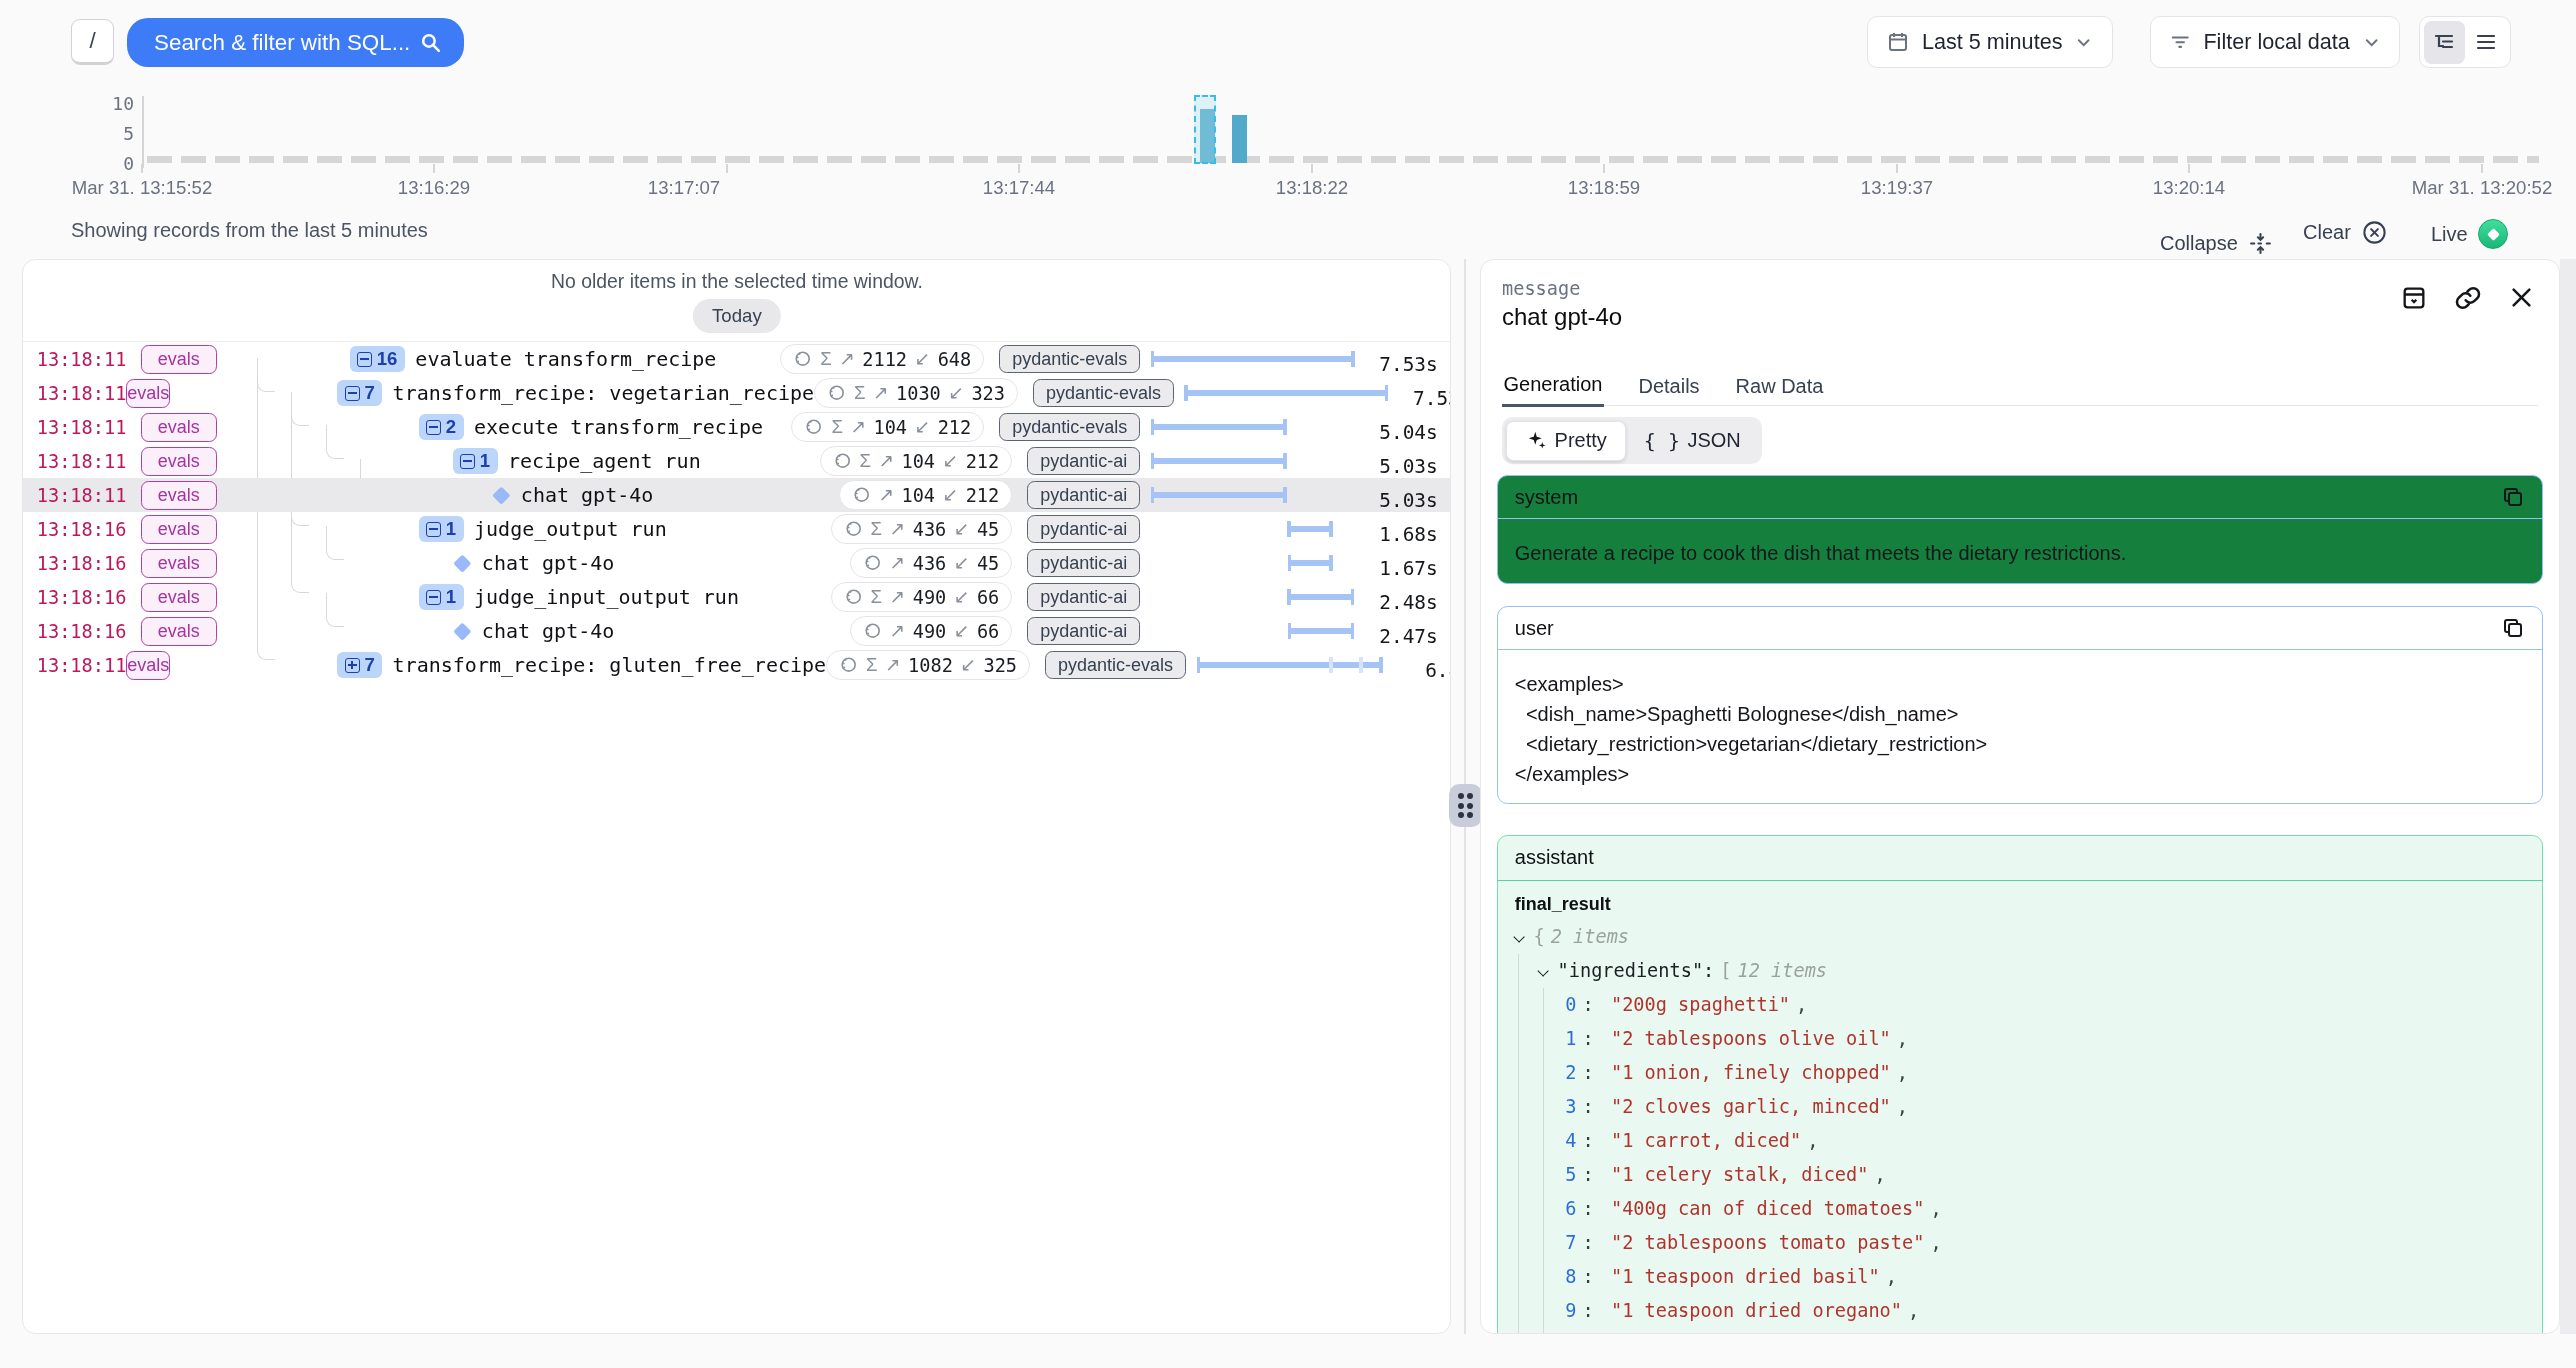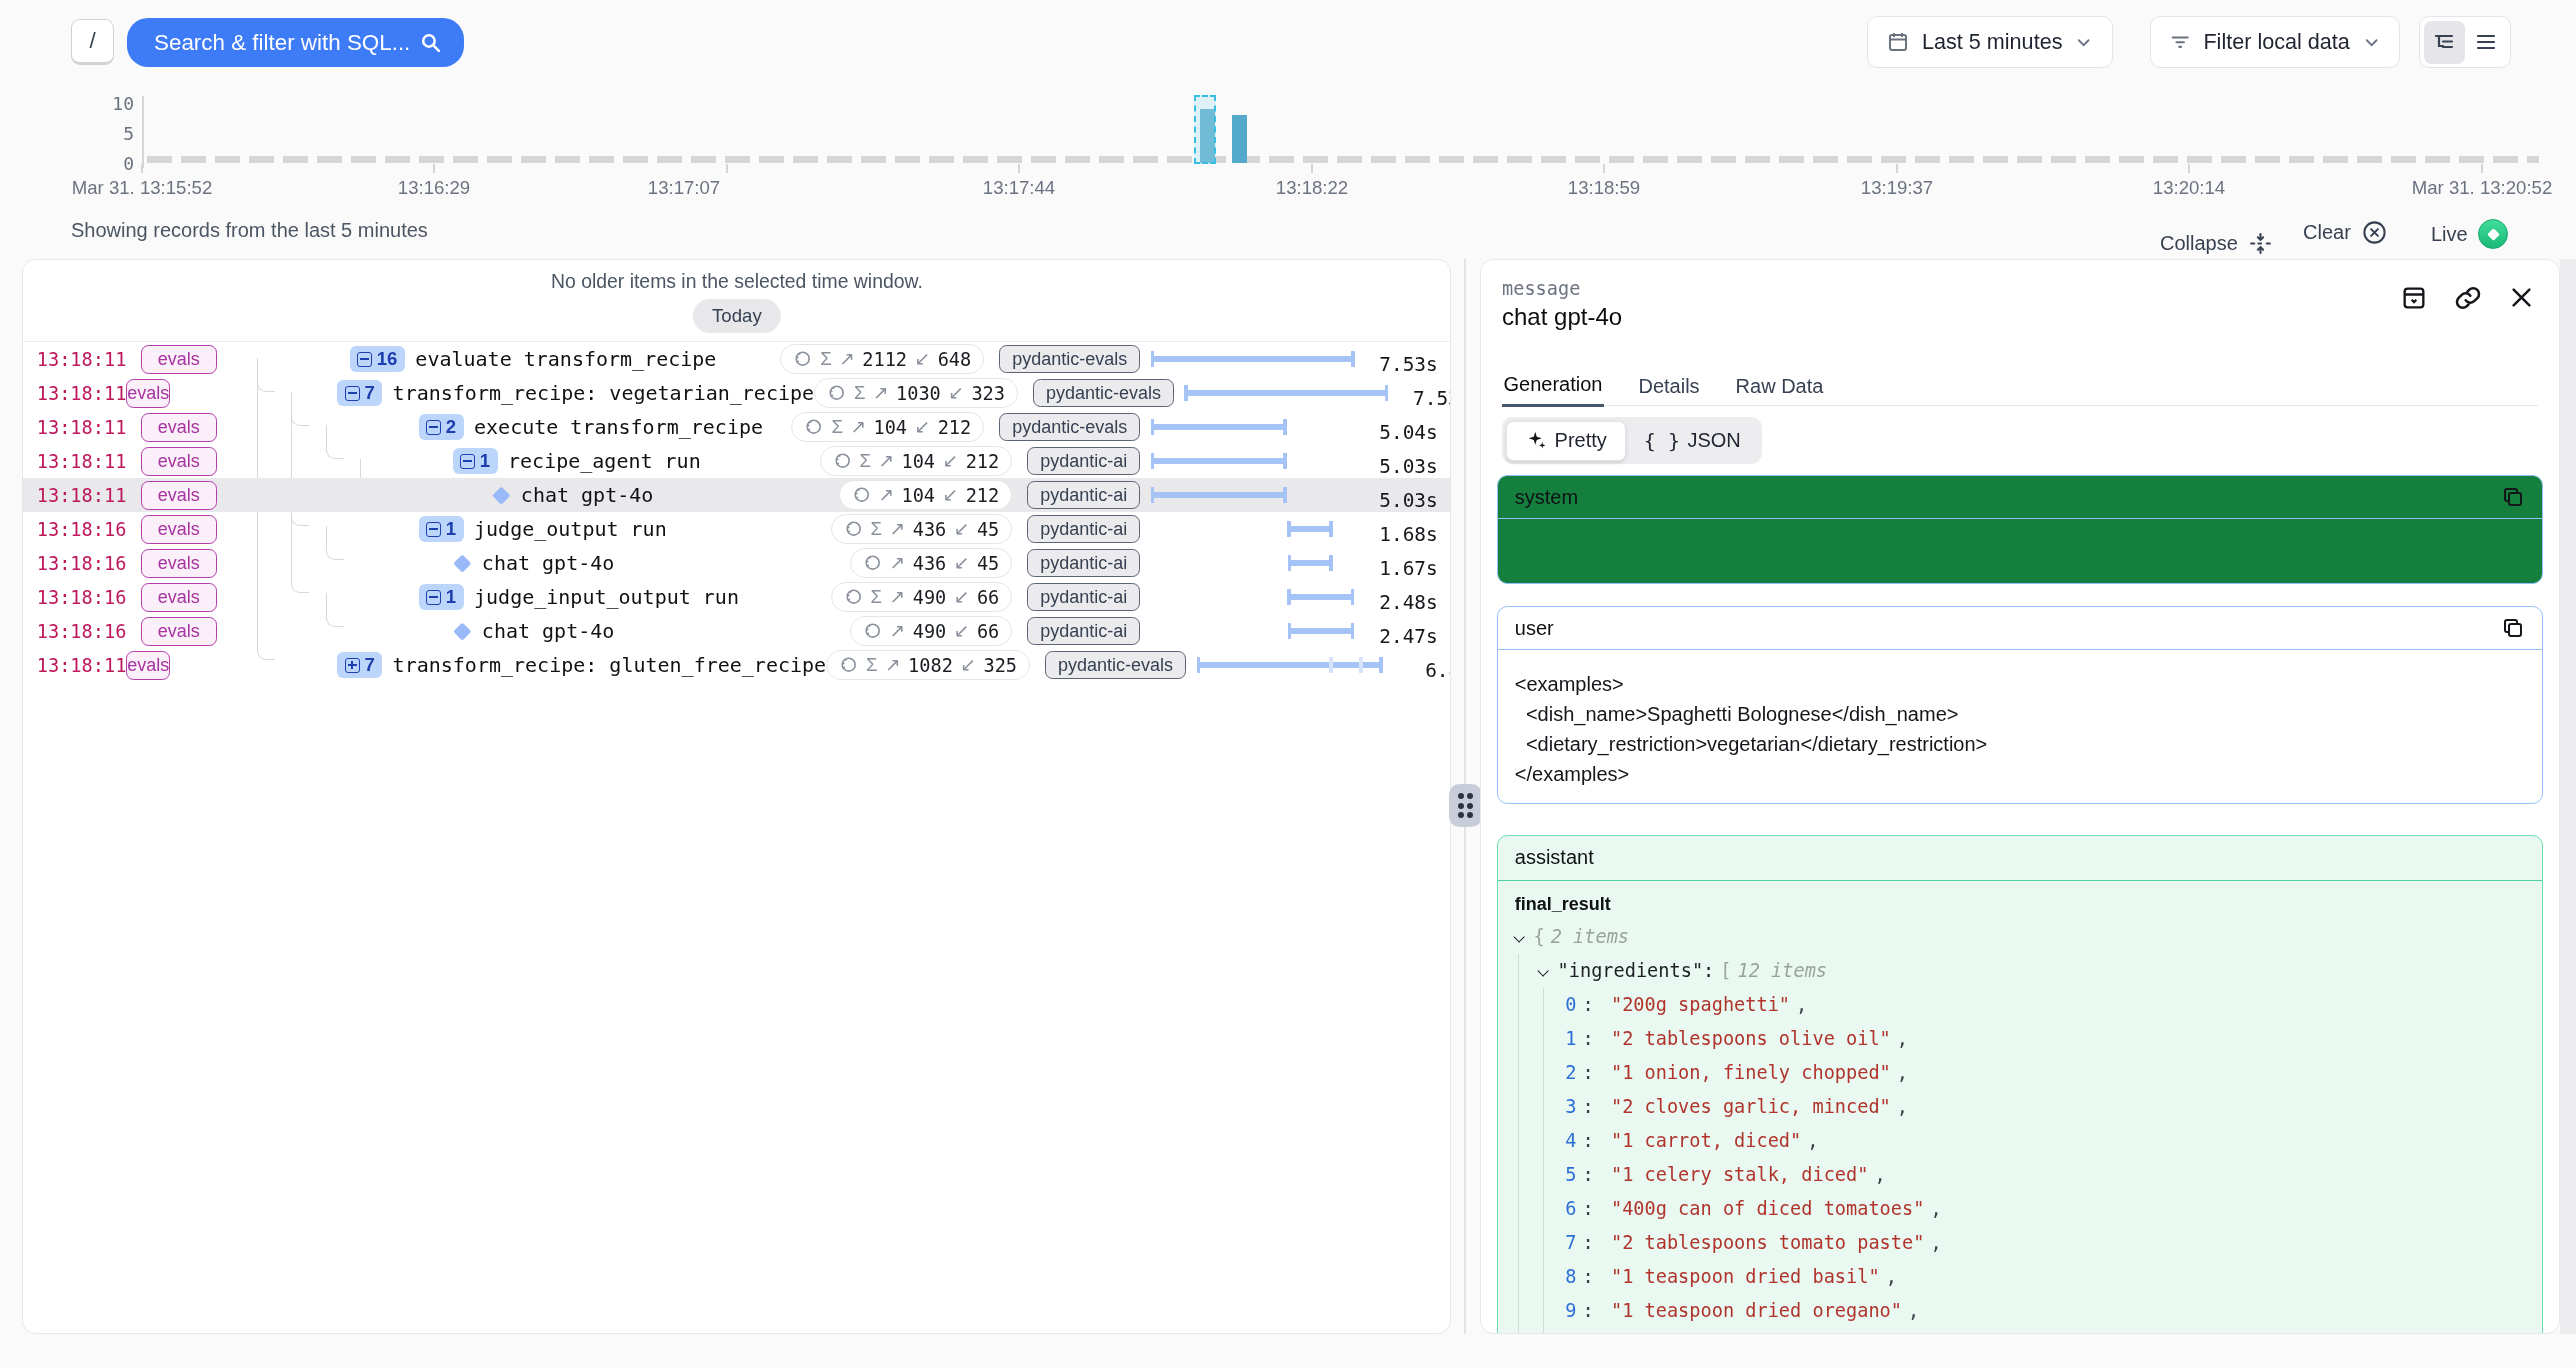--- a/index.html
+++ b/index.html
@@ -654,20 +654,21 @@
     <div class="msgcard sys">
       <div class="hd">
         <span>system</span>
         <span class="copybtn">
           <svg width="24" height="24" viewBox="0 0 24 24" fill="none" stroke="#14161a" stroke-width="2">
               <rect x="8" y="8" width="12" height="12" rx="2"></rect>
               <path d="M16 8V6a2 2 0 0 0-2-2H6a2 2 0 0 0-2 2v8a2 2 0 0 0 2 2h2"></path>
             </svg>
         </span>
       </div>
+      <div class="bodytxt">Generate a recipe to cook the dish that meets the dietary restrictions.</div>
     </div>
 
     <div class="msgcard usr">
       <div class="hd">
         <span>user</span>
         <span class="copybtn">
           <svg width="24" height="24" viewBox="0 0 24 24" fill="none" stroke="#14161a" stroke-width="2">
               <rect x="8" y="8" width="12" height="12" rx="2"></rect>
               <path d="M16 8V6a2 2 0 0 0-2-2H6a2 2 0 0 0-2 2v8a2 2 0 0 0 2 2h2"></path>
             </svg>

